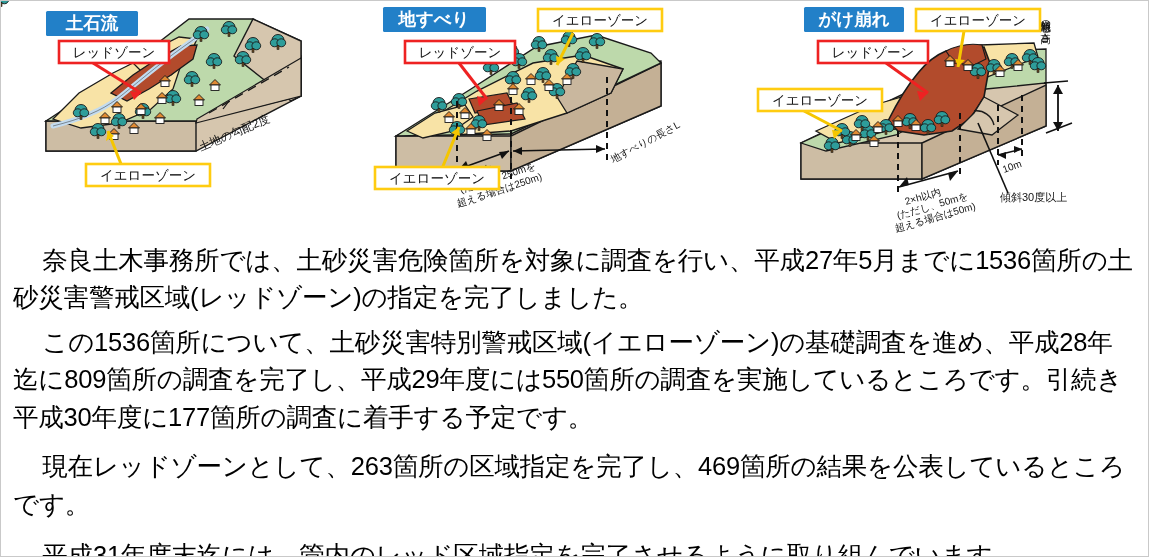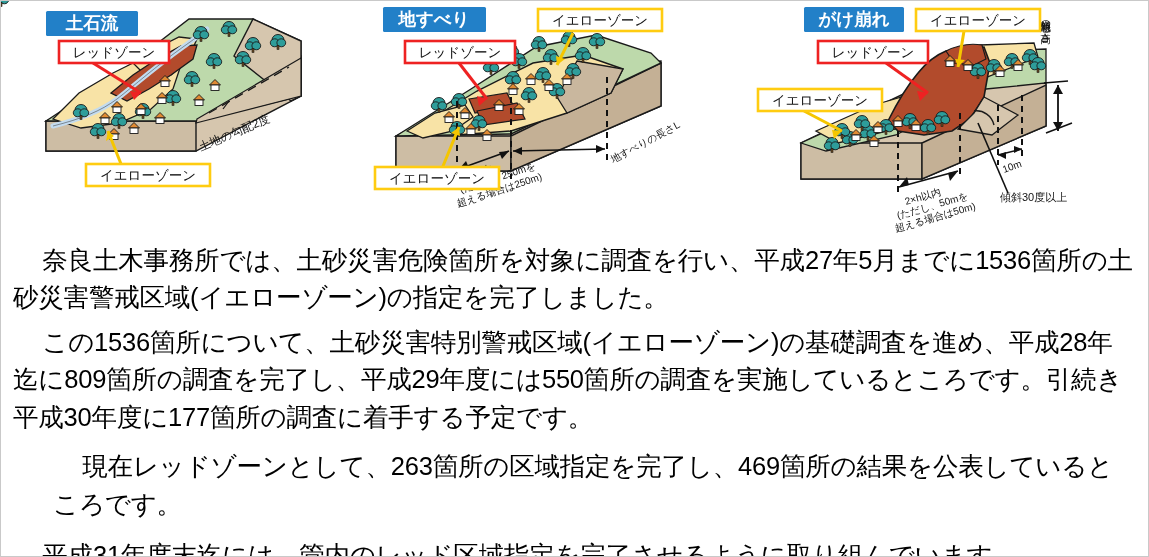--- a/index.html
+++ b/index.html
@@ -57,21 +57,21 @@
     line-height: 1.47;
     letter-spacing: -0.2px;
     font-family: "Liberation Sans", "DejaVu Sans", sans-serif;
   }
   .body-text p {
     margin: 0 0 7px 0;
     text-indent: 1.15em;
     text-align: left;
     white-space: normal;
   }
-  .body-text p.para-4 { margin-top: 12px; margin-left: 40px; }
+  .body-text p.para-4 { margin-top: 12px; }
   .body-text p.para-5 { margin-top: 14px; }
 </style>
 </head>
 <body>
 
 <div id="page">
 
   <div class="diagram-row">
 
     <div class="panel panel-1">
@@ -384,19 +384,19 @@
         <g>
           <rect x="12" y="88" width="124" height="22" fill="#ffffff" stroke="#ffcc11" stroke-width="2.6"></rect>
           <text x="74" y="104" text-anchor="middle" font-size="13.5" font-family="Liberation Sans, DejaVu Sans, sans-serif" fill="#111">イエローゾーン</text>
         </g>
       </svg>
     </div>
 
   </div>
 
   <div class="body-text">
-    <p class="para-1">奈良土木事務所では、土砂災害危険箇所を対象に調査を行い、平成27年5月までに1536箇所の土砂災害警戒区域(イエローゾーン)の指定を完了しました。</p>
+    <p class="para-1">奈良土木事務所では、土砂災害危険箇所を対象に調査を行い、平成27年5月までに1536箇所の土砂災害警戒区域(レッドゾーン)の指定を完了しました。</p>
     <p class="para-2">この1536箇所について、土砂災害特別警戒区域(イエローゾーン)の基礎調査を進め、平成28年迄に809箇所の調査を完了し、平成29年度には550箇所の調査を実施しているところです。引続き平成30年度に177箇所の調査に着手する予定です。</p>
     <p class="para-4">現在レッドゾーンとして、263箇所の区域指定を完了し、469箇所の結果を公表しているところです。</p>
     <p class="para-5">平成31年度末迄には、管内のレッド区域指定を完了させるように取り組んでいます.</p>
   </div>
 
 </div>
 
 </body></html>

